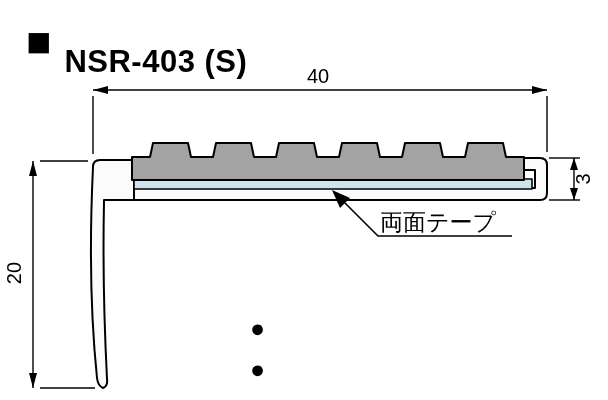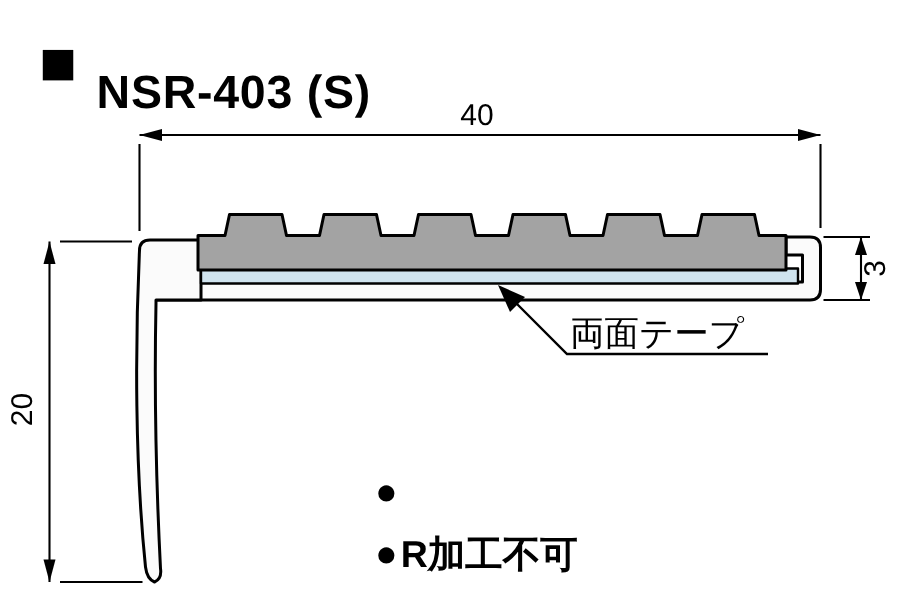--- a/index.html
+++ b/index.html
@@ -80,17 +80,16 @@
       <text class="labeltext" x="380" y="230">両面テープ</text>
     </g>
   </svg>
 
   <div class="notes">
     <div class="note">
       <span class="bullet">●</span>
     </div>
     <div class="note">
       <span class="bullet">●</span>
-      <span>R加工不可</span>
     </div>
   </div>
 
 </div>
 
 </body></html>

